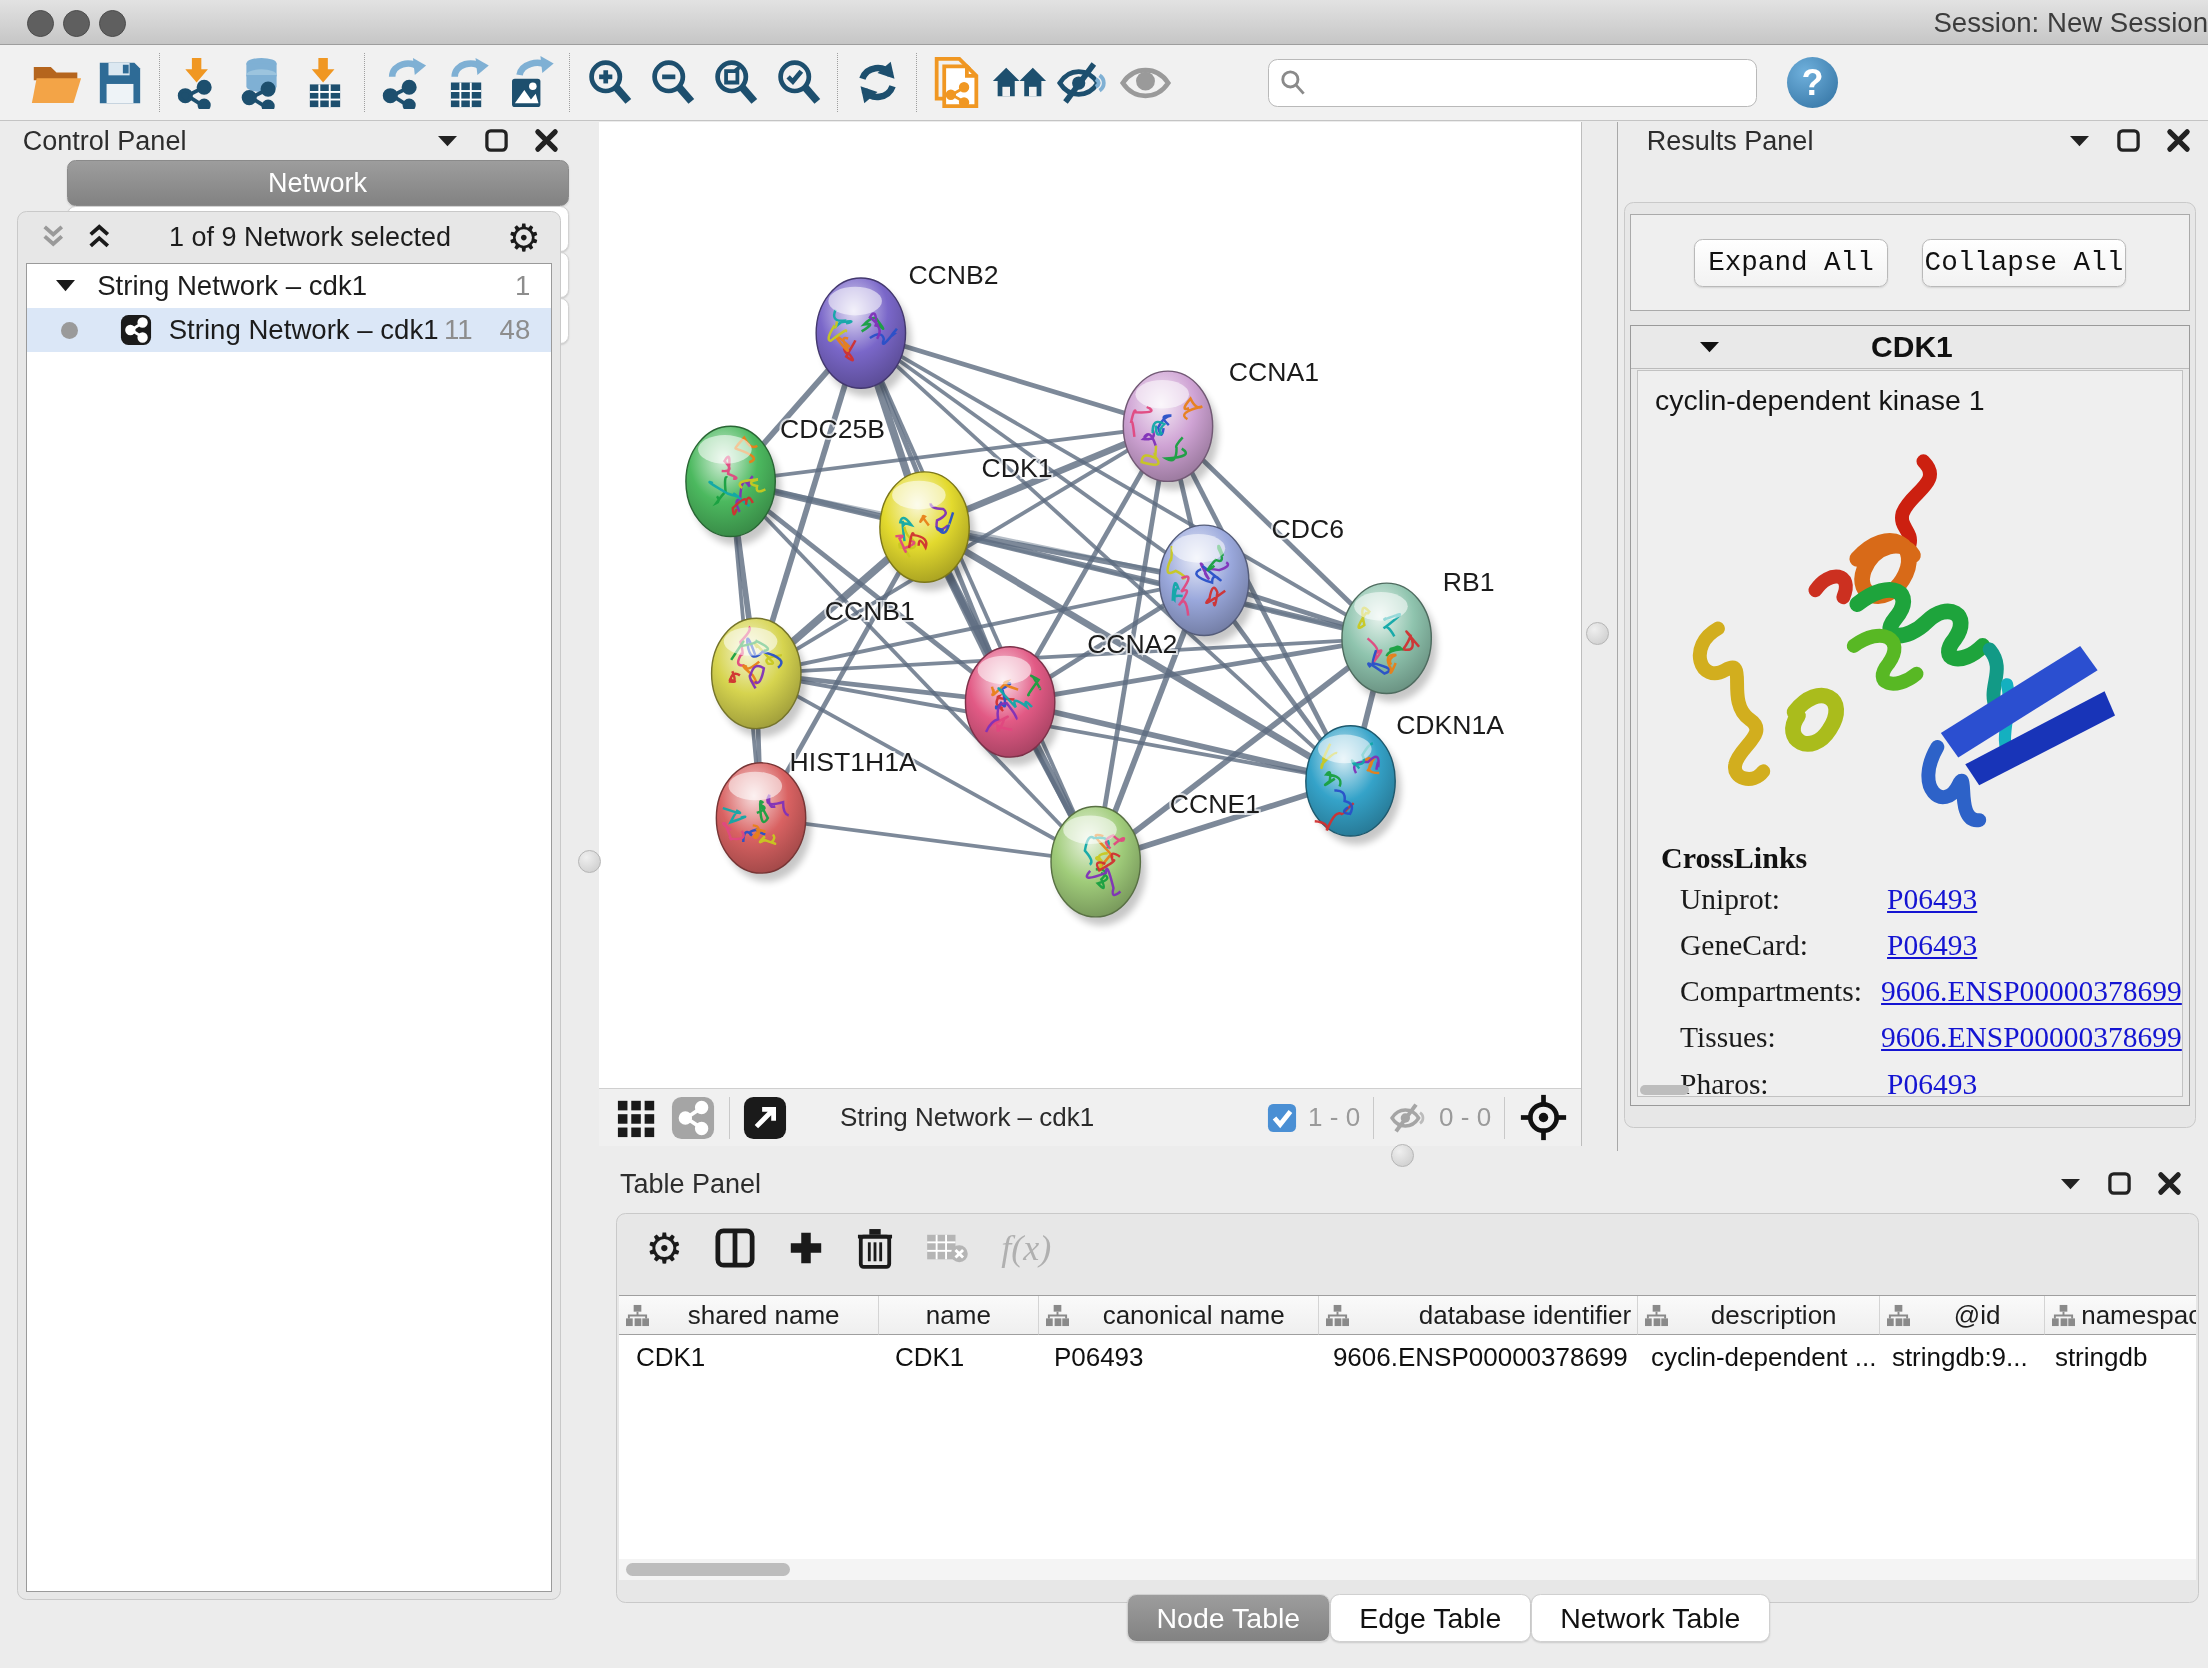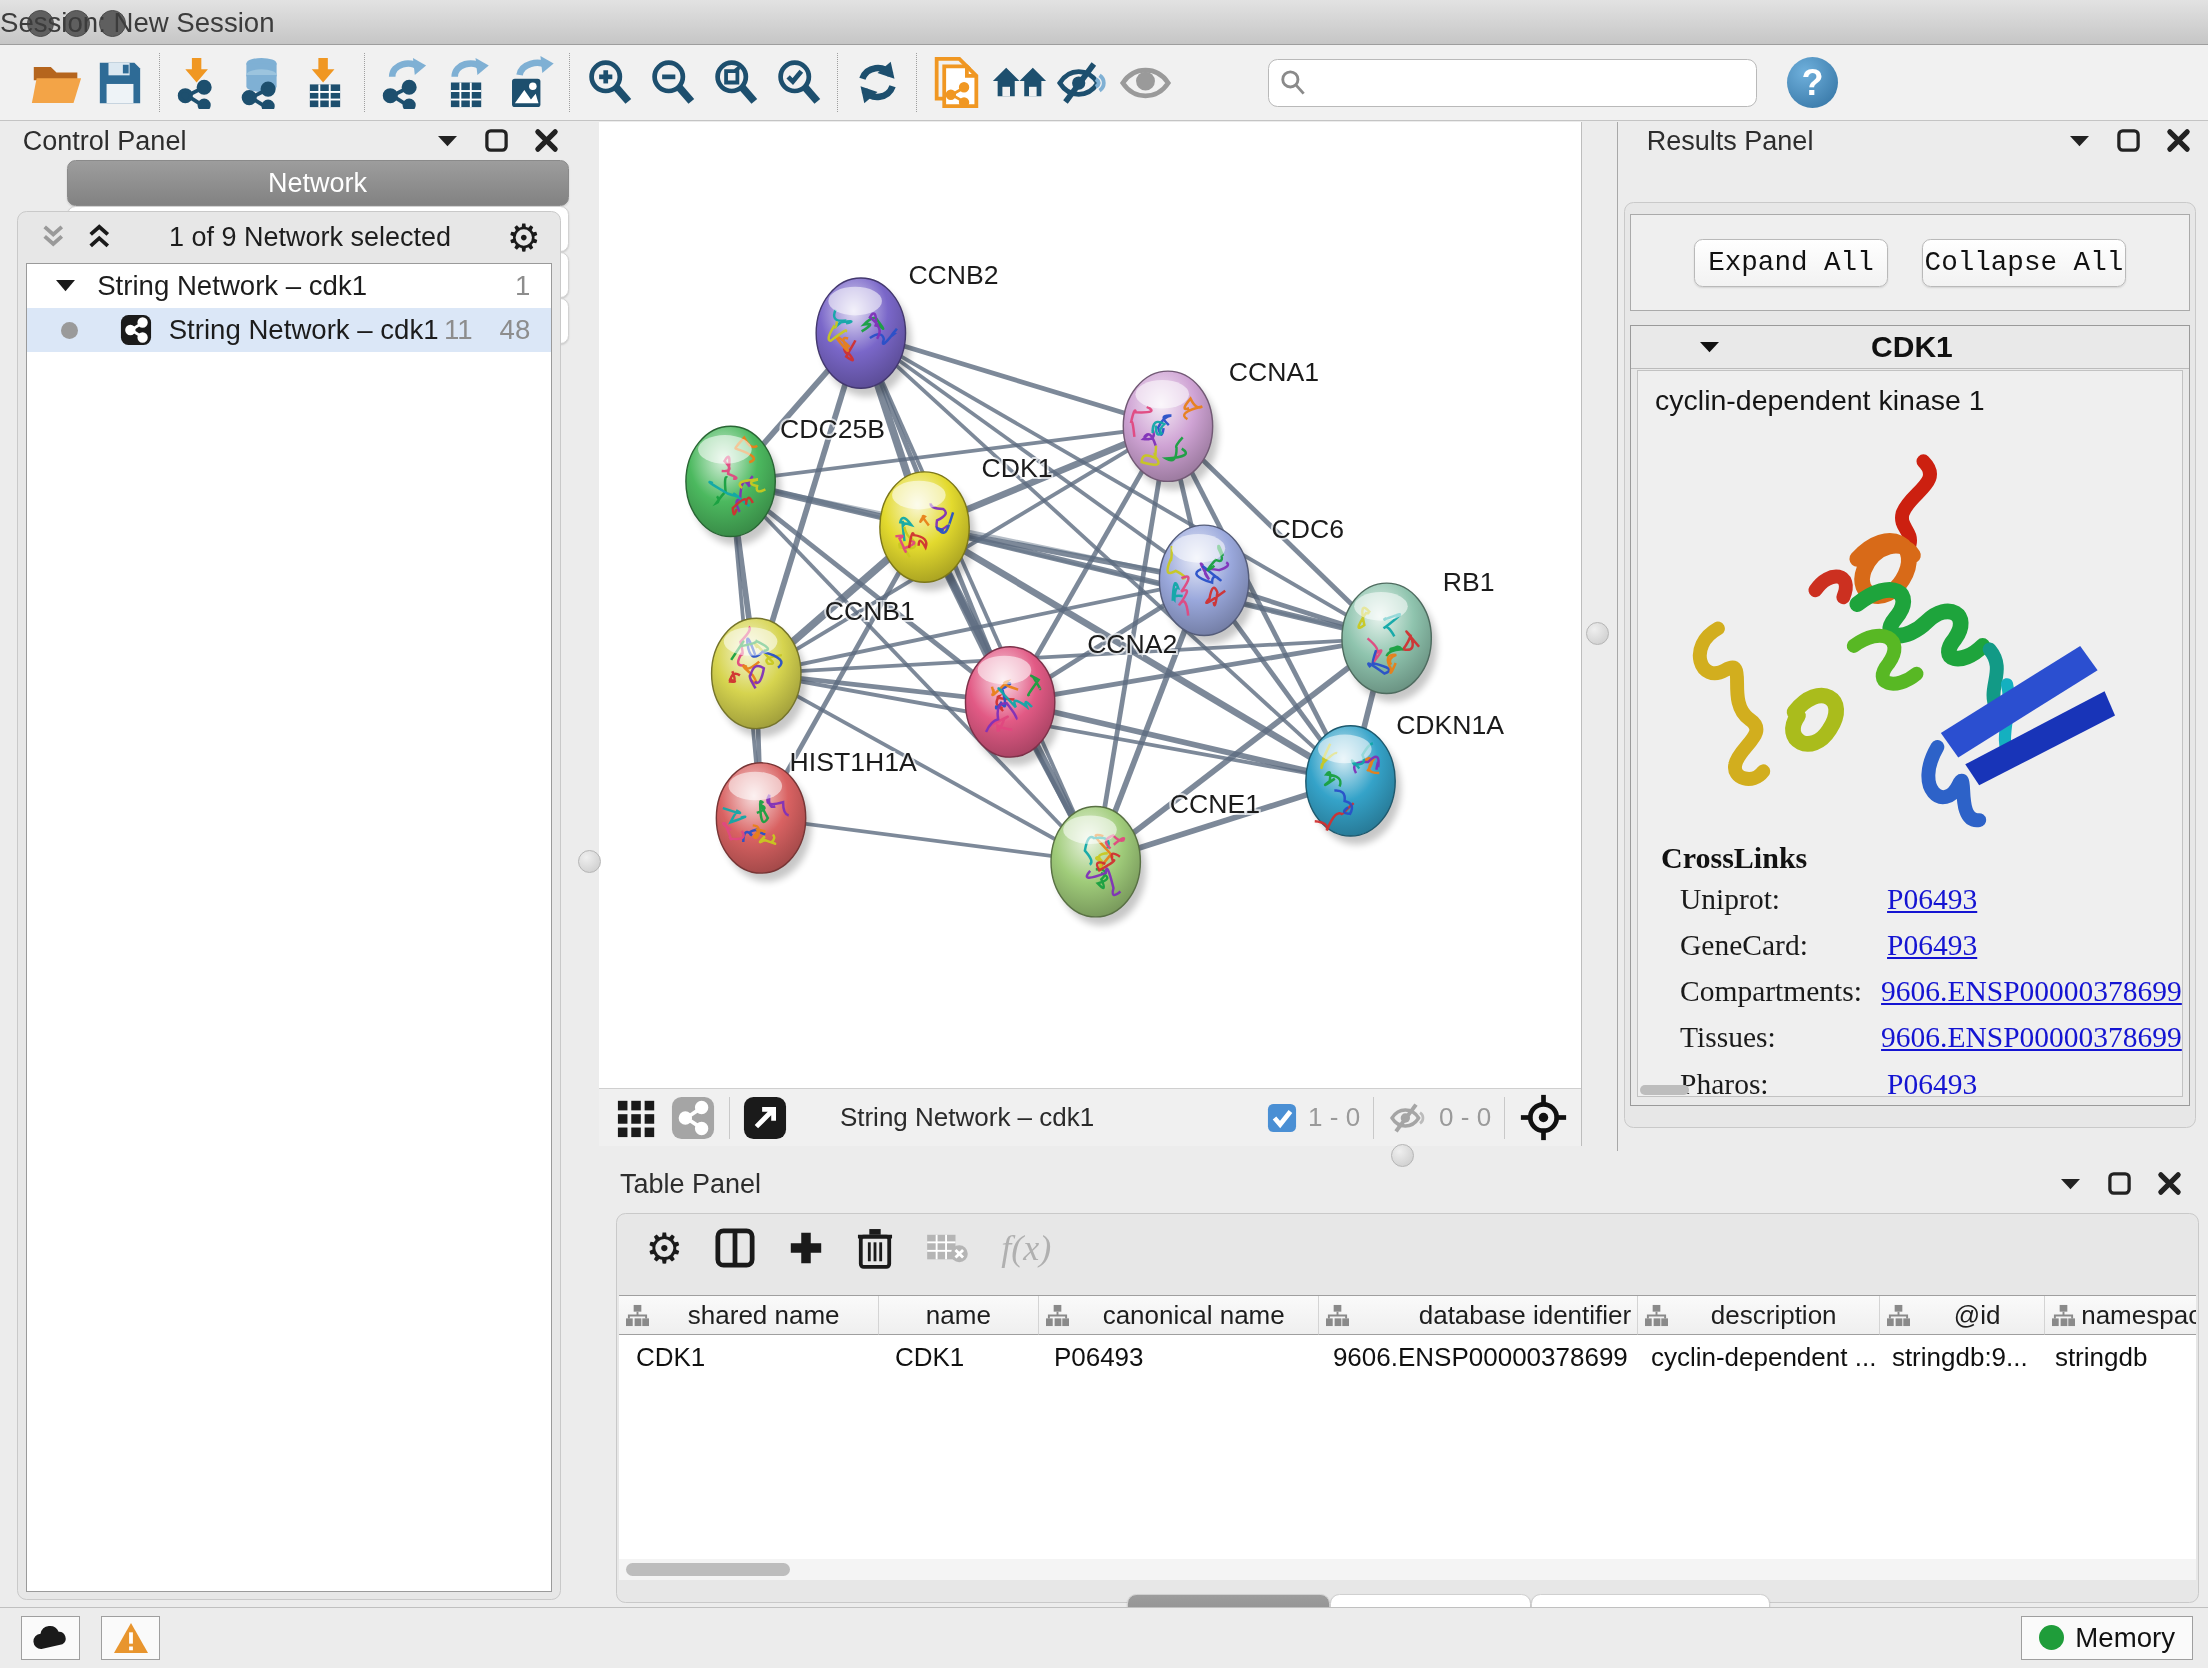--- a/index.html
+++ b/index.html
@@ -1,21 +1,21 @@
 <!DOCTYPE html>
 <html style="font-size:15px"><head>
 <meta charset="utf-8">
 <style>
   html,body{margin:0;padding:0;background:#ececec;font-family:"Liberation Sans",sans-serif;}
   #app{position:relative;width:2208px;height:1668px;background:#ececec;overflow:hidden;}
   
   .titlebar{position:absolute;left:0;top:0;width:100%;height:44px;
     background:linear-gradient(#e2e2e2,#c6c6c6);border-bottom:1px solid #9e9e9e;}
   .tl{position:absolute;top:9.5px;width:25px;height:25px;border-radius:50%;background:#5f5f5f;border:1px solid #4c4c4c;}
-  .title{position:absolute;top:6.7px;left:0;width:100%;text-align:left;font-size:27.6px;color:#3c3c3c;}
+  .title{position:absolute;top:6.7px;left:0;width:100%;text-align:right;font-size:27.6px;color:#3c3c3c;}
   
   .toolbar{position:absolute;left:0;top:45px;width:100%;height:75px;background:#f1f1f1;
     border-bottom:1px solid #c4c4c4;display:flex;align-items:center;}
   .tbtn{width:63px;height:61px;display:flex;align-items:center;justify-content:center;flex:0 0 auto;}
   .tsep{width:0;height:59px;border-left:1.9px dotted #9f9f9f;margin:0 7.6px;flex:0 0 auto;}
   .searchwrap{margin-left:91px;width:468px;height:46px;background:#fff;border:1px solid #b9b9b9;border-radius:9.5px;
     display:flex;align-items:center;padding:0 9.5px;}
   .searchwrap input{border:none;outline:none;flex:1;font-size:25px;font-family:"Liberation Sans",sans-serif;background:transparent;}
   .helpbtn{margin-left:30px;width:51px;height:51px;border-radius:50%;background:radial-gradient(circle at 35% 30%,#6fb0dc,#2f6f9f);
     color:#fff;font-size:36px;font-weight:bold;display:flex;align-items:center;justify-content:center;}
@@ -871,32 +871,14 @@
         <div class="hsb-thumb" style="left:7.6px;top:3.8px;width:164px;height:13.3px"></div>
       </div>
       <div class="btabs" id="table-tabs" style="left:510px;top:380px">
           <div class="btab active">Node Table</div>
           <div class="btab">Edge Table</div>
           <div class="btab">Network Table</div>
         </div>
     </div>
   </div>
 
-  <div id="statusbar">
-    <div class="sbbtn" style="left:21px">
-      <svg width="38" height="27" viewBox="0 0 40 28">
-        <path d="M10,26 a8,8 0 0 1 -1,-16 a10,10 0 0 1 19,-2 a7,7 0 0 1 4,13 z" fill="#1a1a1a"></path>
-      </svg>
-    </div>
-    <div class="sbbtn" style="left:101px">
-      <svg width="38" height="34" viewBox="0 0 40 36">
-        <path d="M20,2 L38,34 H2 z" fill="#e8952e"></path>
-        <rect x="18" y="12" width="4" height="12" fill="#fff"></rect>
-          <rect x="18" y="27" width="4" height="4" fill="#fff"></rect>
-      </svg>
-    </div>
-    <div id="memory-btn">
-      <span style="width:25px;height:25px;border-radius:50%;background:#1f9d3a;display:inline-block"></span>
-      <span>Memory</span>
-    </div>
-  </div>
 </div>
 
 
 </body></html>

